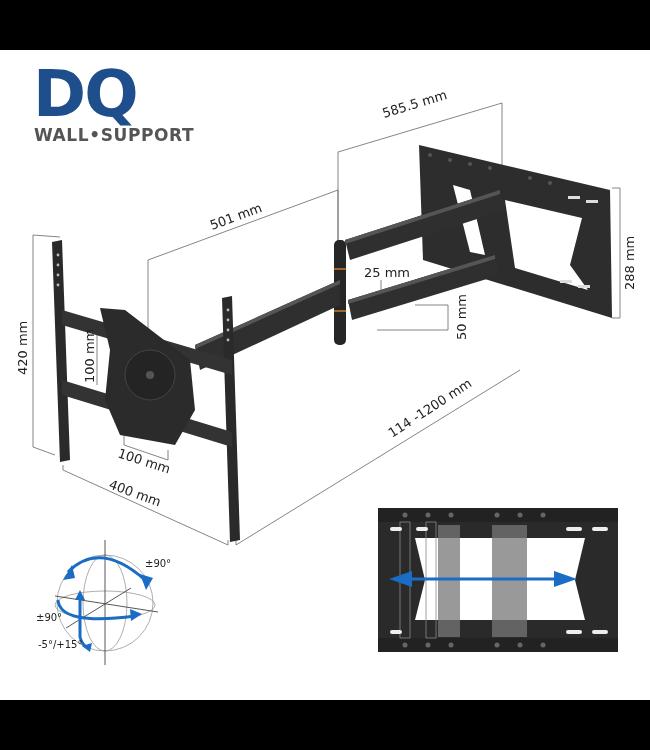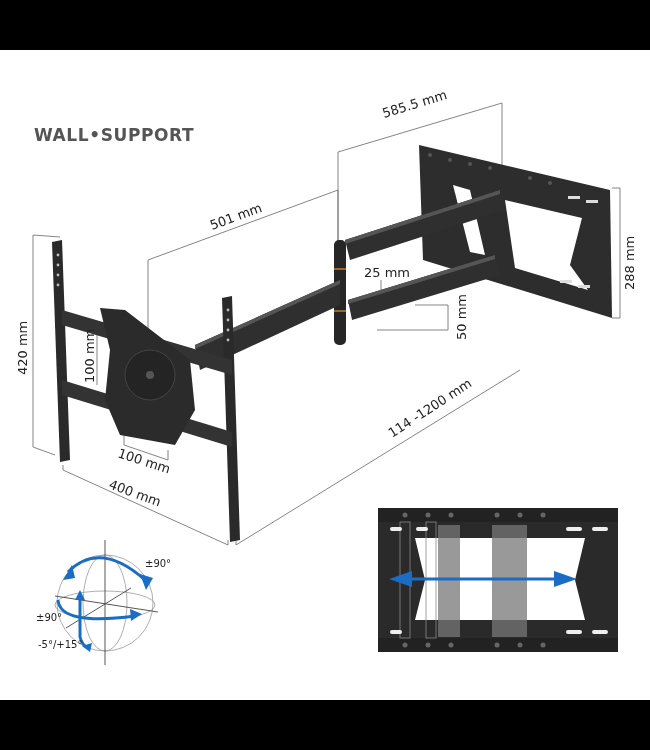--- a/index.html
+++ b/index.html
@@ -27,20 +27,21 @@
     .dim-sm { font-family: "DejaVu Sans", sans-serif; font-size: 10px; fill: #222; }
   </style>
 </head>
 <body>
 
 <div class="bar-top"></div>
 
 <div class="canvas">
 
   <div class="logo">
+    <div class="logo-dq">DQ</div>
     <div class="logo-sub">WALL•SUPPORT</div>
   </div>
 
   <svg width="650" height="650" viewBox="0 50 650 650">
 
     <g stroke="#777" stroke-width="0.9" fill="none">
 
       <polyline points="338,250 338,152 502,103 502,182"></polyline>
 
       <polyline points="148,420 148,260 338,190 338,250"></polyline>

